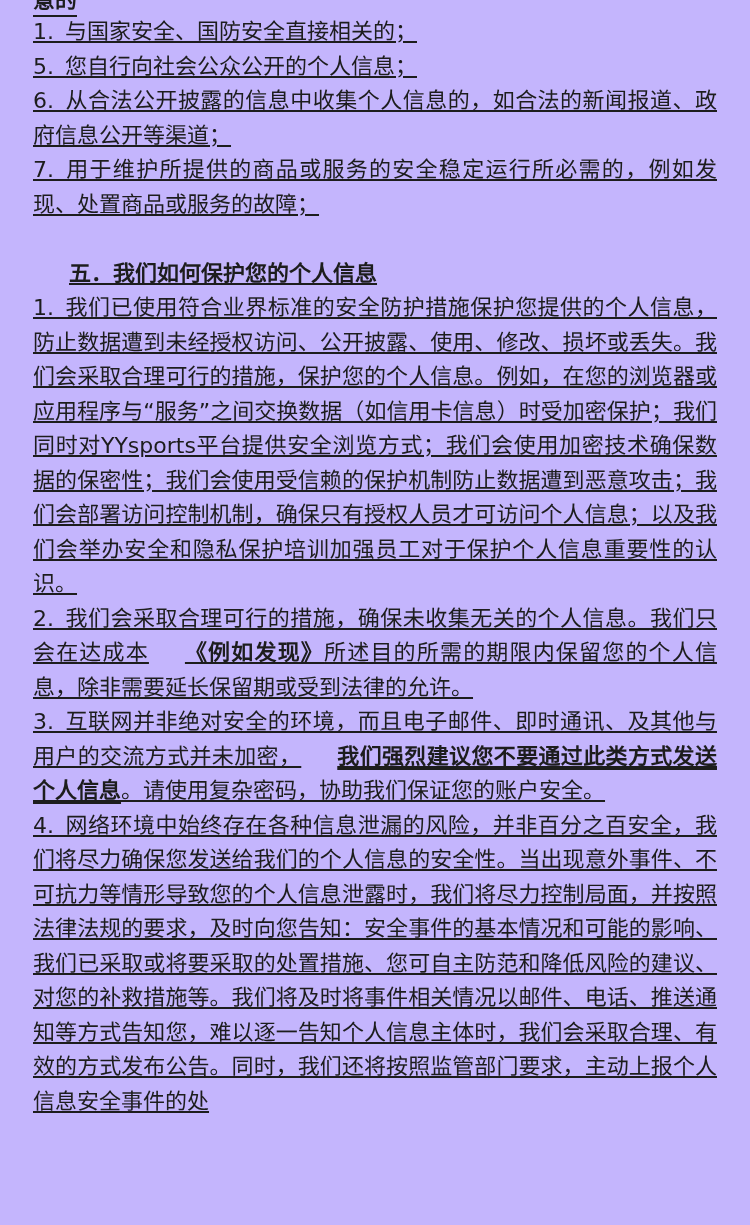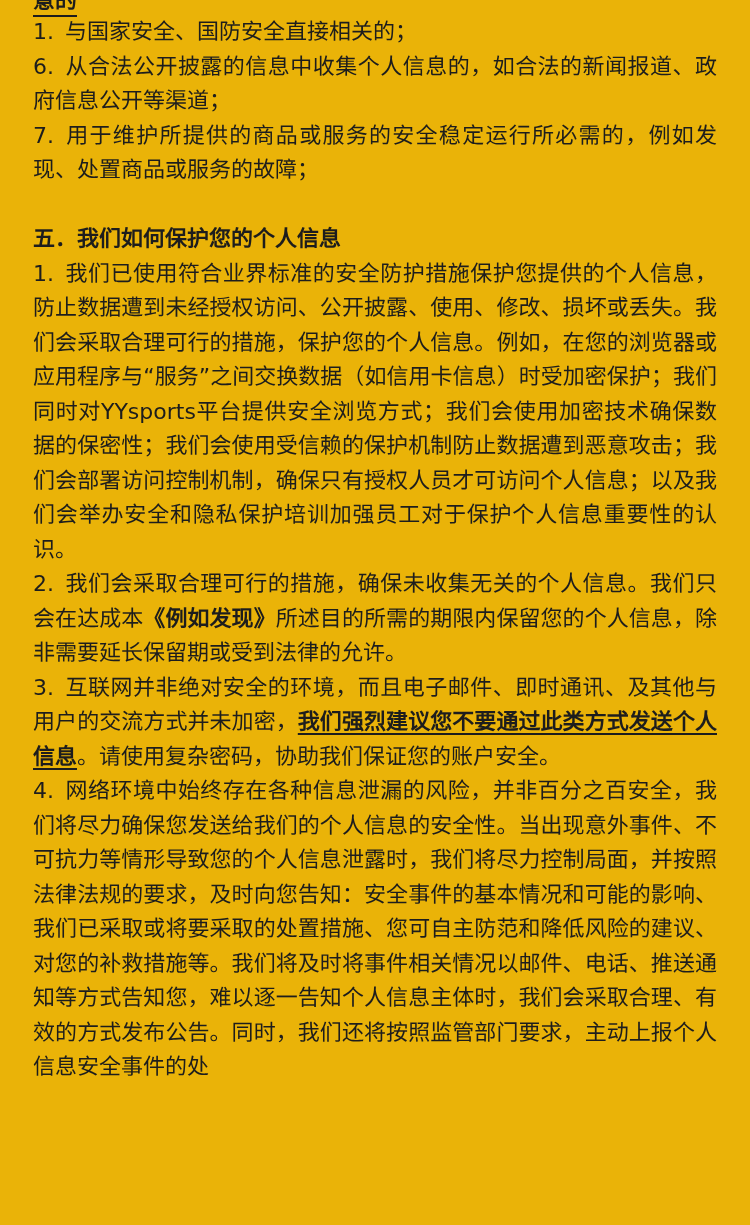--- a/index.html
+++ b/index.html
@@ -4,42 +4,43 @@
 <style>
   html, body {
     margin: 0;
     padding: 0;
     background: #ffffff;
   }
   .screen {
     position: relative;
     width: 750px;
     height: 1225px;
-    background: #eab308;
+    background: #c4b5fd;
     overflow: hidden;
     font-family: "DejaVu Sans", "Liberation Sans", sans-serif;
     color: #1d1d1d;
   }
   .doc {
     padding: 15px 33px 0 33px;
   }
   .doc p {
     margin: 0;
     font-size: 22px;
     line-height: 34.5px;
     text-align: justify;
     text-justify: inter-character;
     word-break: break-all;
+    text-decoration: underline;
   }
   .doc p.heading {
     margin-top: 34.5px;
     font-weight: bold;
     text-align: left;
   }
-  .b { font-weight: bold; }
+  .b { font-weight: bold; margin-left: 36px; }
   .u {
     text-decoration: underline;
     text-underline-offset: 4px;
     text-decoration-thickness: 2px;
   }
   
   .clipped-line {
     position: absolute;
     top: -18px;
     left: 33px;
@@ -55,20 +56,21 @@
 </style>
 </head>
 <body>
 
 <div class="screen">
   <div class="clipped-line">
     <span class="frag">意的</span>
   </div>
   <div class="doc">
       <p class="list-item"><span>1. 与国家安全、国防安全直接相关的；</span></p>
+      <p class="list-item"><span>5. 您自行向社会公众公开的个人信息；</span></p>
       <p class="list-item"><span>6. 从合法公开披露的信息中收集个人信息的，如合法的新闻报道、政府信息公开等渠道；</span></p>
       <p class="list-item"><span>7. 用于维护所提供的商品或服务的安全稳定运行所必需的，例如发现、处置商品或服务的故障；</span></p>
       <p class="heading"><span class="b">五．我们如何保护您的个人信息</span></p>
       <p class="paragraph"><span>1. 我们已使用符合业界标准的安全防护措施保护您提供的个人信息，防止数据遭到未经授权访问、公开披露、使用、修改、损坏或丢失。我们会采取合理可行的措施，保护您的个人信息。例如，在您的浏览器或应用程序与“服务”之间交换数据（如信用卡信息）时受加密保护；我们同时对YYsports平台提供安全浏览方式；我们会使用加密技术确保数据的保密性；我们会使用受信赖的保护机制防止数据遭到恶意攻击；我们会部署访问控制机制，确保只有授权人员才可访问个人信息；以及我们会举办安全和隐私保护培训加强员工对于保护个人信息重要性的认识。</span></p>
       <p class="paragraph"><span>2. 我们会采取合理可行的措施，确保未收集无关的个人信息。我们只会在达成本</span><span class="b">《例如发现》</span><span>所述目的所需的期限内保留您的个人信息，除非需要延长保留期或受到法律的允许。</span></p>
       <p class="paragraph"><span>3. 互联网并非绝对安全的环境，而且电子邮件、即时通讯、及其他与用户的交流方式并未加密，</span><span class="b u">我们强烈建议您不要通过此类方式发送个人信息</span><span>。请使用复杂密码，协助我们保证您的账户安全。</span></p>
       <p class="paragraph"><span>4. 网络环境中始终存在各种信息泄漏的风险，并非百分之百安全，我们将尽力确保您发送给我们的个人信息的安全性。当出现意外事件、不可抗力等情形导致您的个人信息泄露时，我们将尽力控制局面，并按照法律法规的要求，及时向您告知：安全事件的基本情况和可能的影响、我们已采取或将要采取的处置措施、您可自主防范和降低风险的建议、对您的补救措施等。我们将及时将事件相关情况以邮件、电话、推送通知等方式告知您，难以逐一告知个人信息主体时，我们会采取合理、有效的方式发布公告。同时，我们还将按照监管部门要求，主动上报个人信息安全事件的处</span></p>
     </div>
 </div>
 

